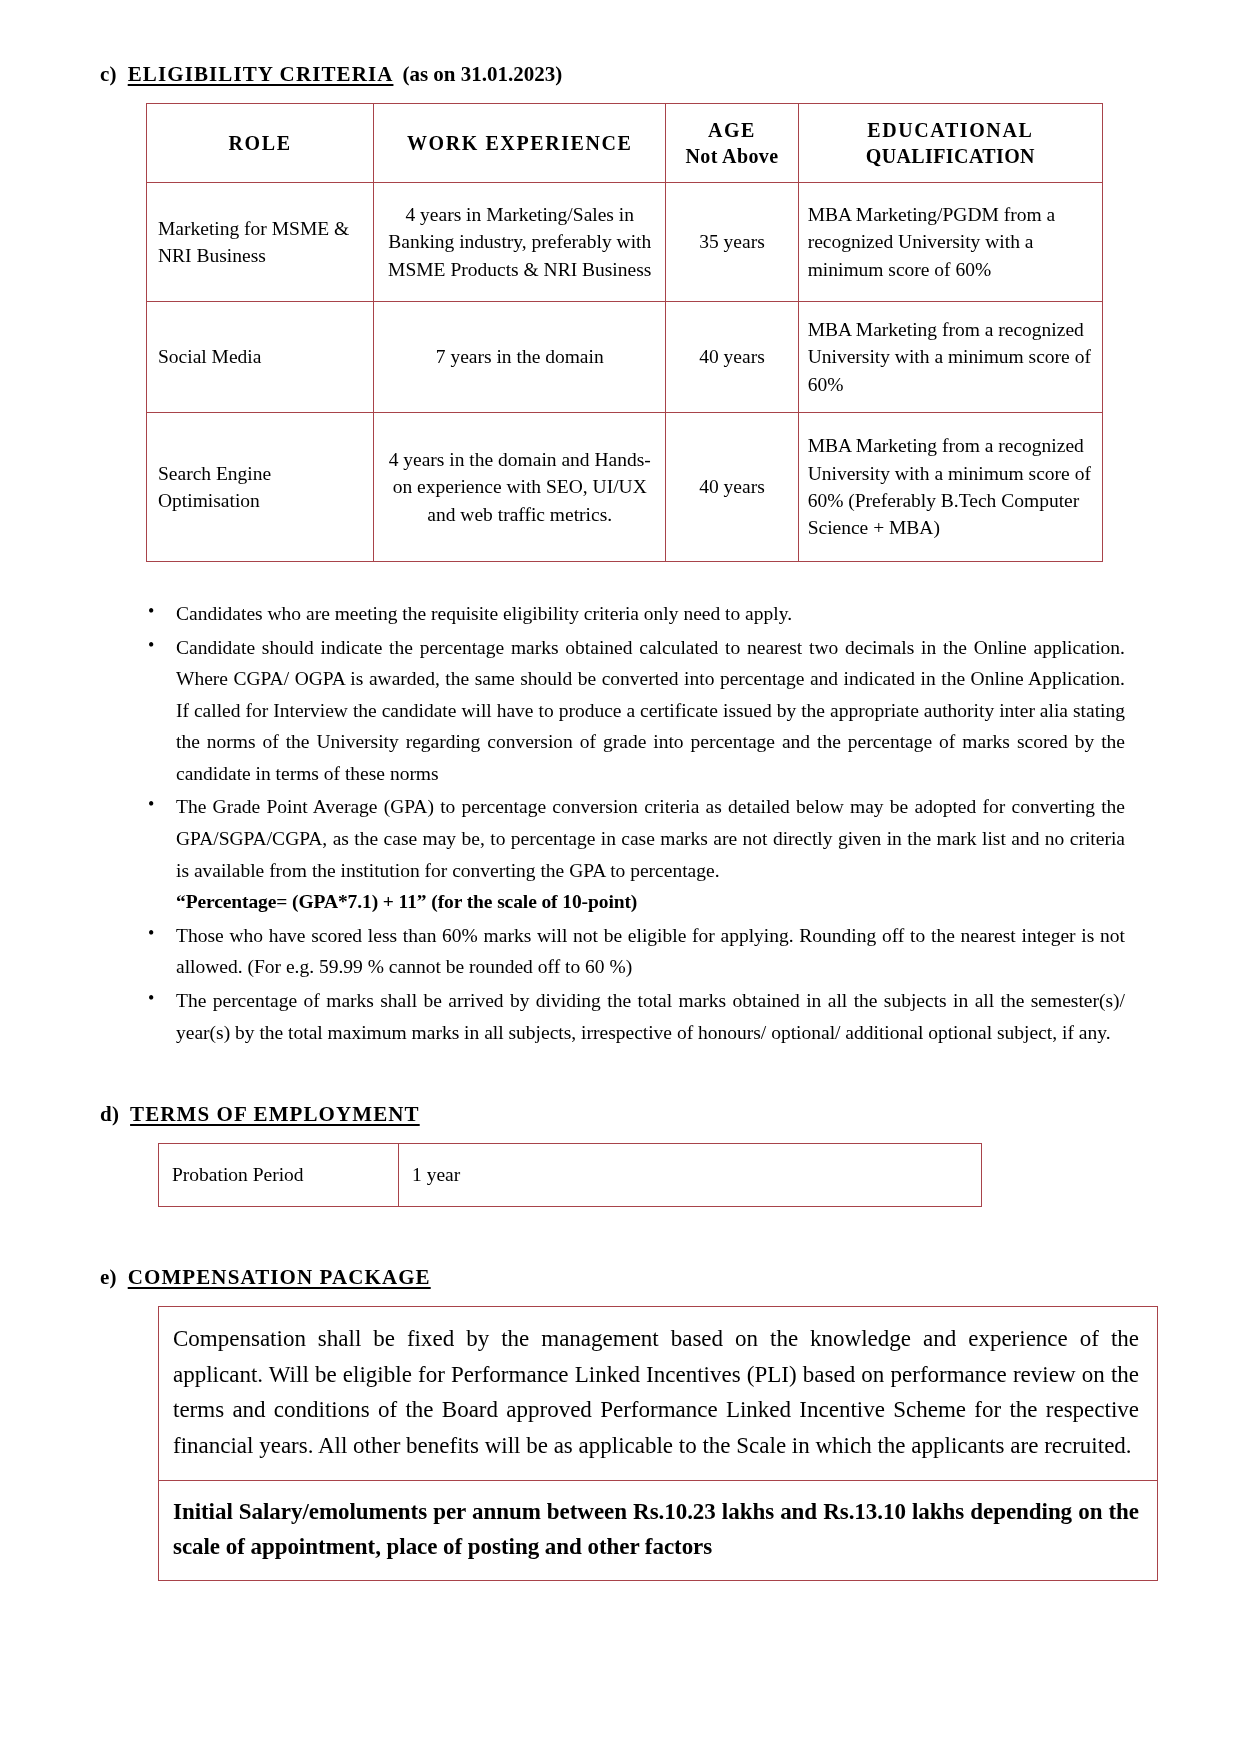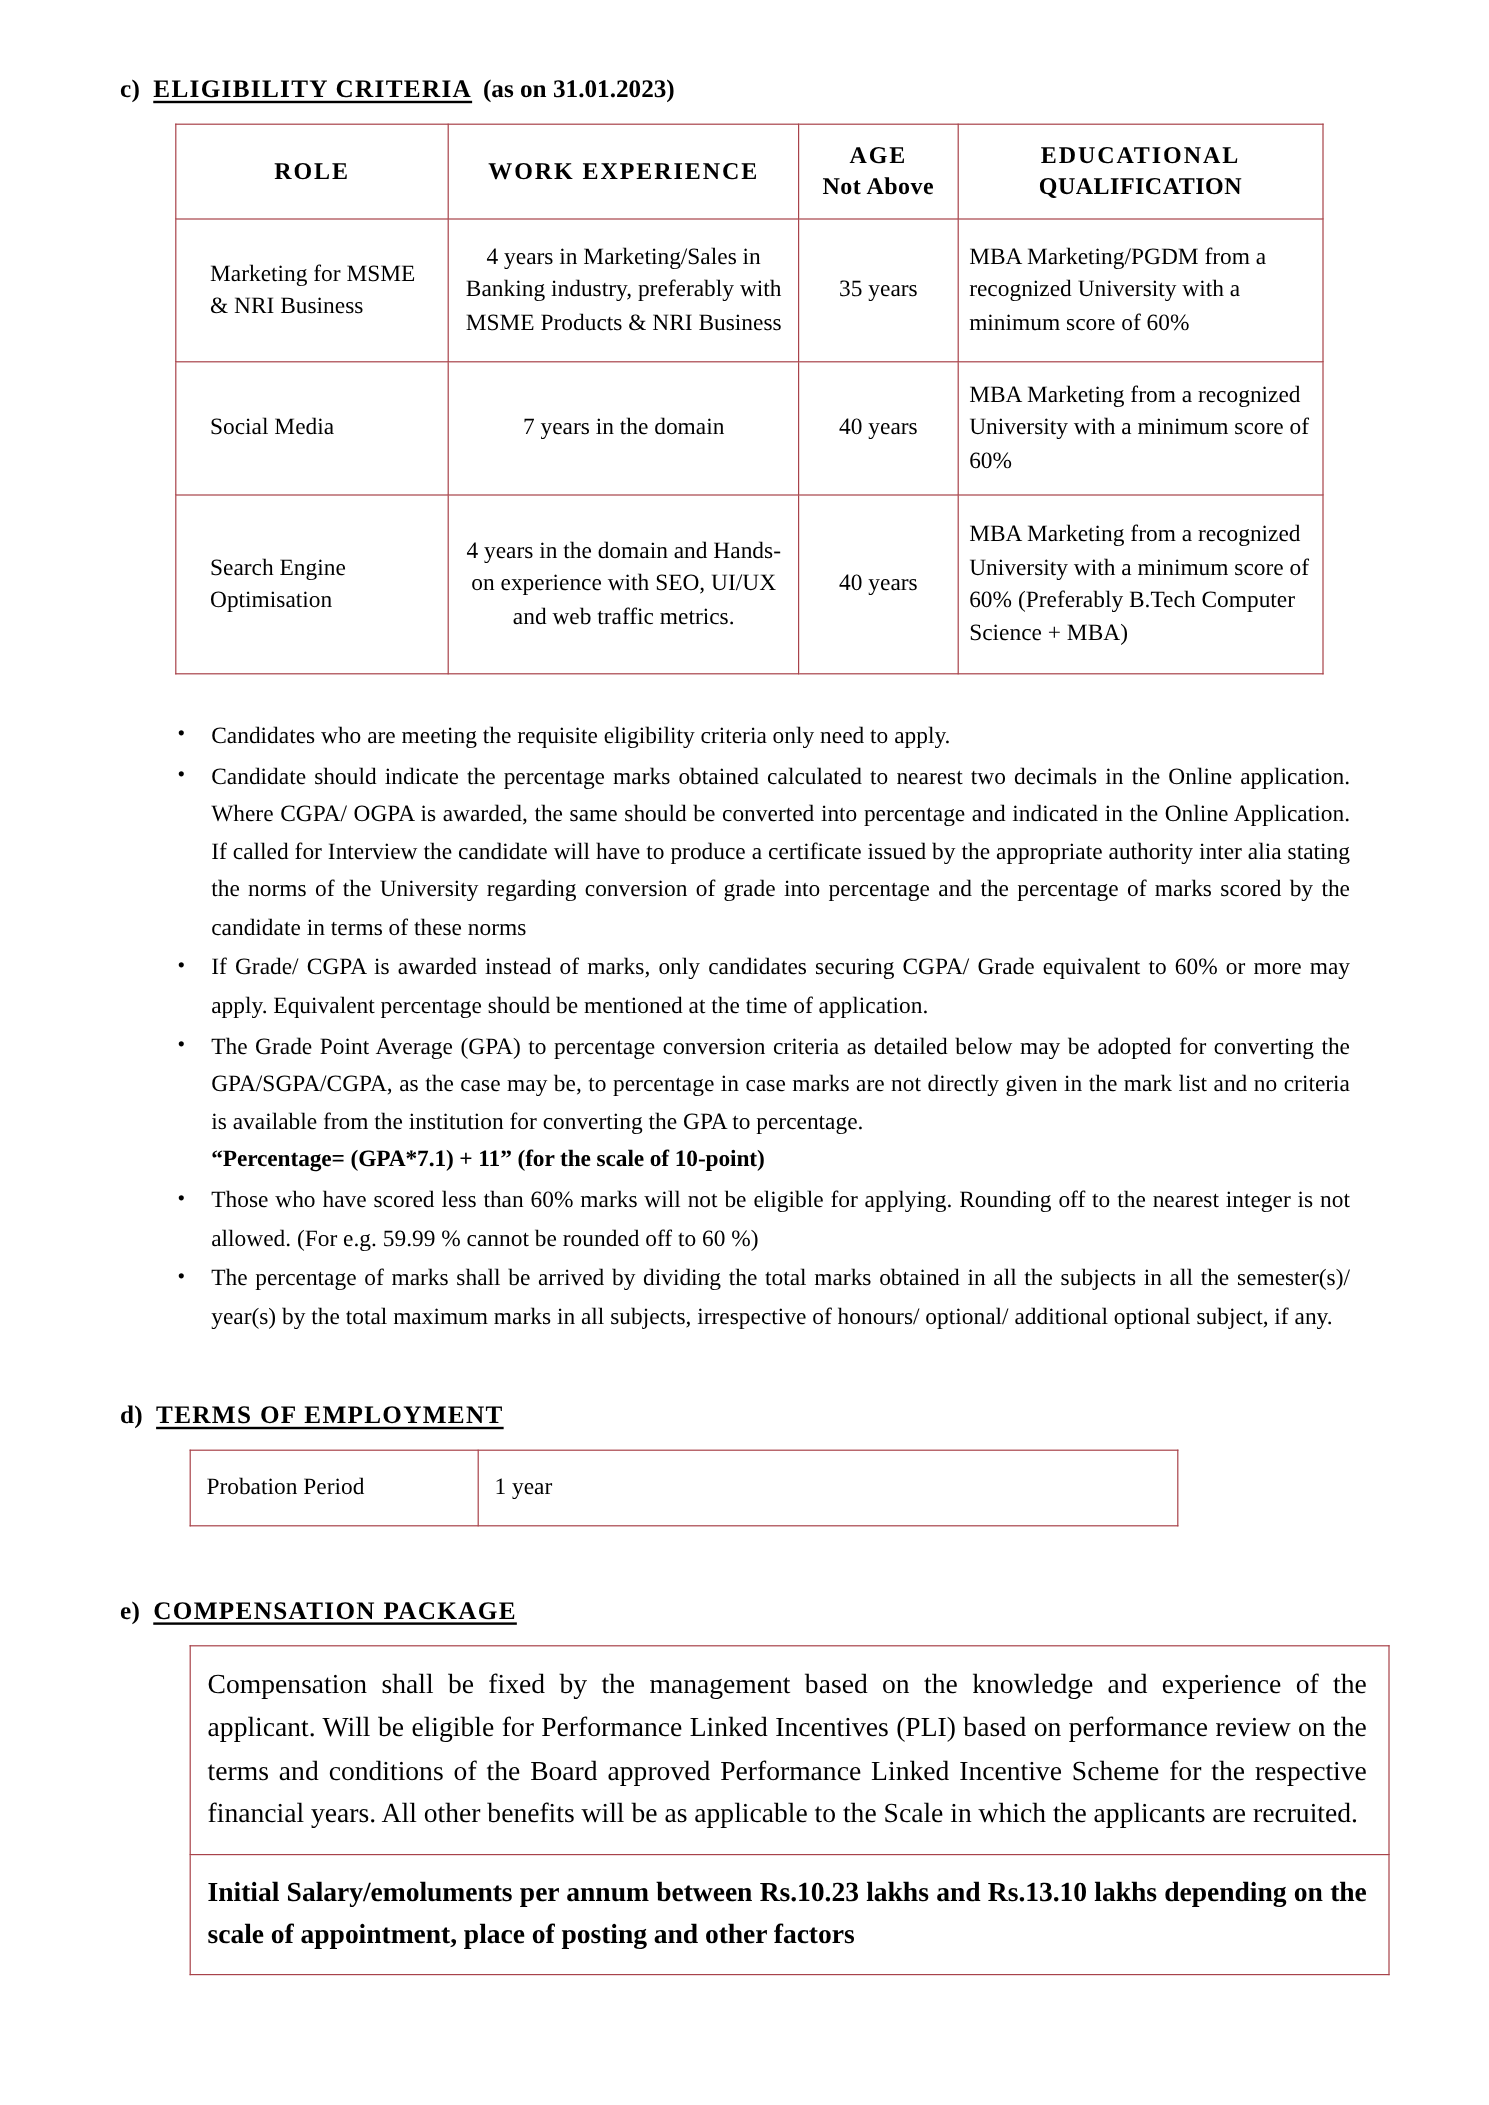--- a/index.html
+++ b/index.html
@@ -76,21 +76,21 @@
     line-height: 1.32;
     height: 64px;
   }
   #eligibility-table th .sub {
     letter-spacing: 0.4px;
     display: block;
   }
   #eligibility-table td.role {
     text-align: left;
     line-height: 1.4;
-    padding-left: 28px;
+    padding-left: 11px;
   }
   #eligibility-table td.exp {
     text-align: center;
     line-height: 1.4;
   }
   #eligibility-table td.age {
     text-align: center;
   }
   #eligibility-table td.qual {
     line-height: 1.4;
@@ -218,21 +218,20 @@
         <td class="exp">4 years in the domain and Hands-on experience with SEO, UI/UX and web traffic metrics.</td>
         <td class="age">40 years</td>
         <td class="qual left">MBA Marketing from a recognized University with a minimum score of 60% (Preferably B.Tech Computer Science + MBA)</td>
       </tr>
     </tbody>
   </table>
 
   <ul class="bullets">
     <li><span>Candidates who are meeting the requisite eligibility criteria only need to apply.</span></li>
     <li><span>Candidate should indicate the percentage marks obtained calculated to nearest two decimals in the Online application. Where CGPA/ OGPA is awarded, the same should be converted into percentage and indicated in the Online Application. If called for Interview the candidate will have to produce a certificate issued by the appropriate authority inter alia stating the norms of the University regarding conversion of grade into percentage and the percentage of marks scored by the candidate in terms of these norms</span></li>
-    <li><span>If Grade/ CGPA is awarded instead of marks, only candidates securing CGPA/ Grade equivalent to 60% or more may apply. Equivalent percentage should be mentioned at the time of application.</span></li>
     <li>
       <span>The Grade Point Average (GPA) to percentage conversion criteria as detailed below may be adopted for converting the GPA/SGPA/CGPA, as the case may be, to percentage in case marks are not directly given in the mark list and no criteria is available from the institution for converting the GPA to percentage.</span>
       <span class="bold-line">“Percentage= (GPA*7.1) + 11” (for the scale of 10-point)</span>
     </li>
     <li><span>Those who have scored less than 60% marks will not be eligible for applying. Rounding off to the nearest integer is not allowed.  (For e.g. 59.99 % cannot be rounded off to 60 %)</span></li>
     <li><span>The percentage of marks shall be arrived by dividing the total marks obtained in all the subjects in all the semester(s)/ year(s) by the total maximum marks in all subjects, irrespective of honours/ optional/ additional optional subject, if any.</span></li>
   </ul>
 
   <div class="spacer-terms"></div>
   <div class="section-head head-gap-d">

